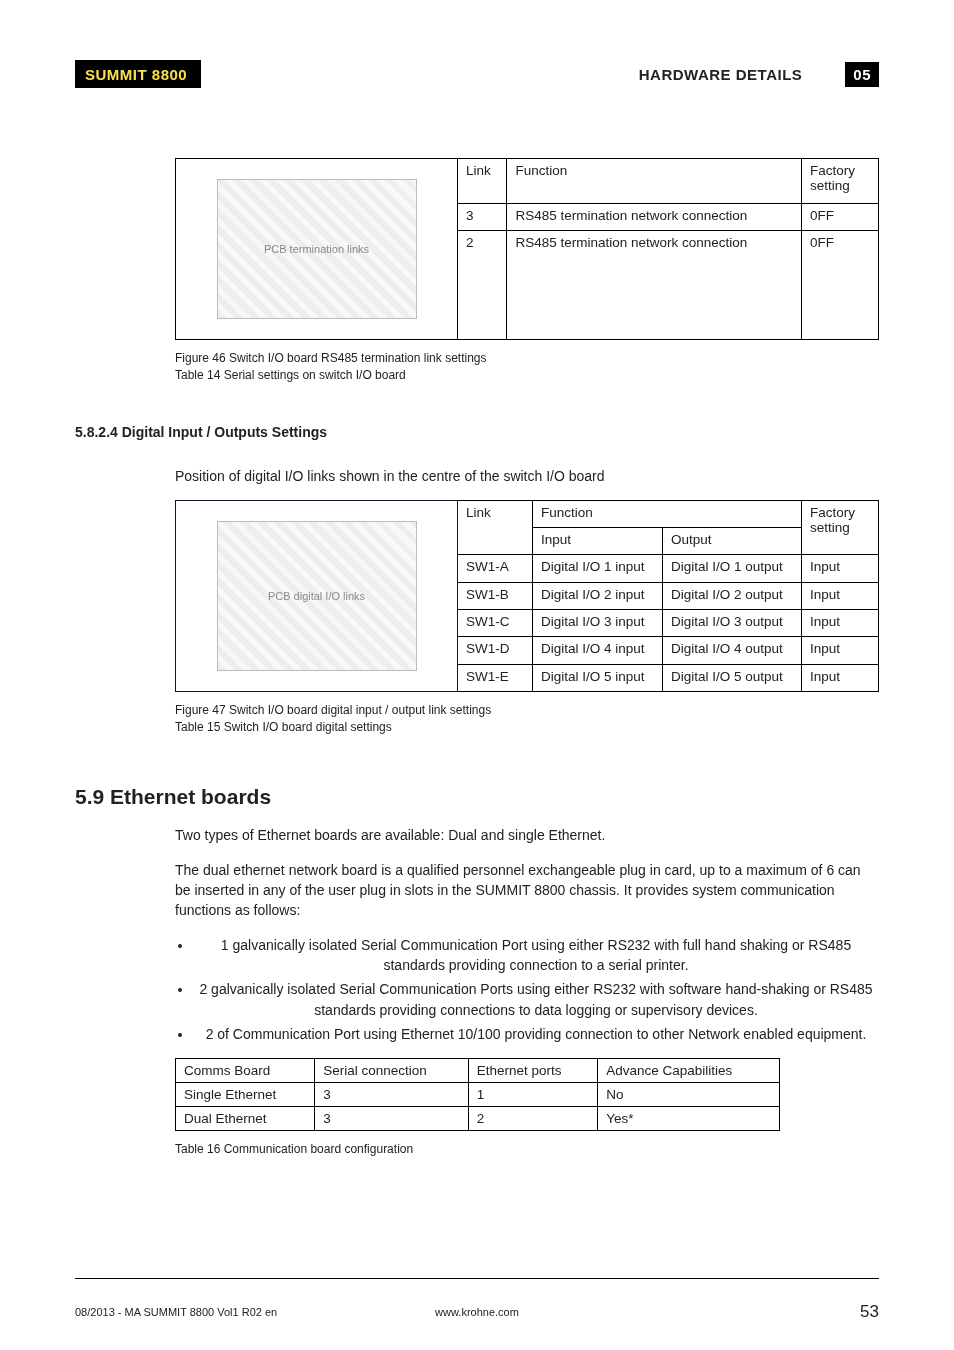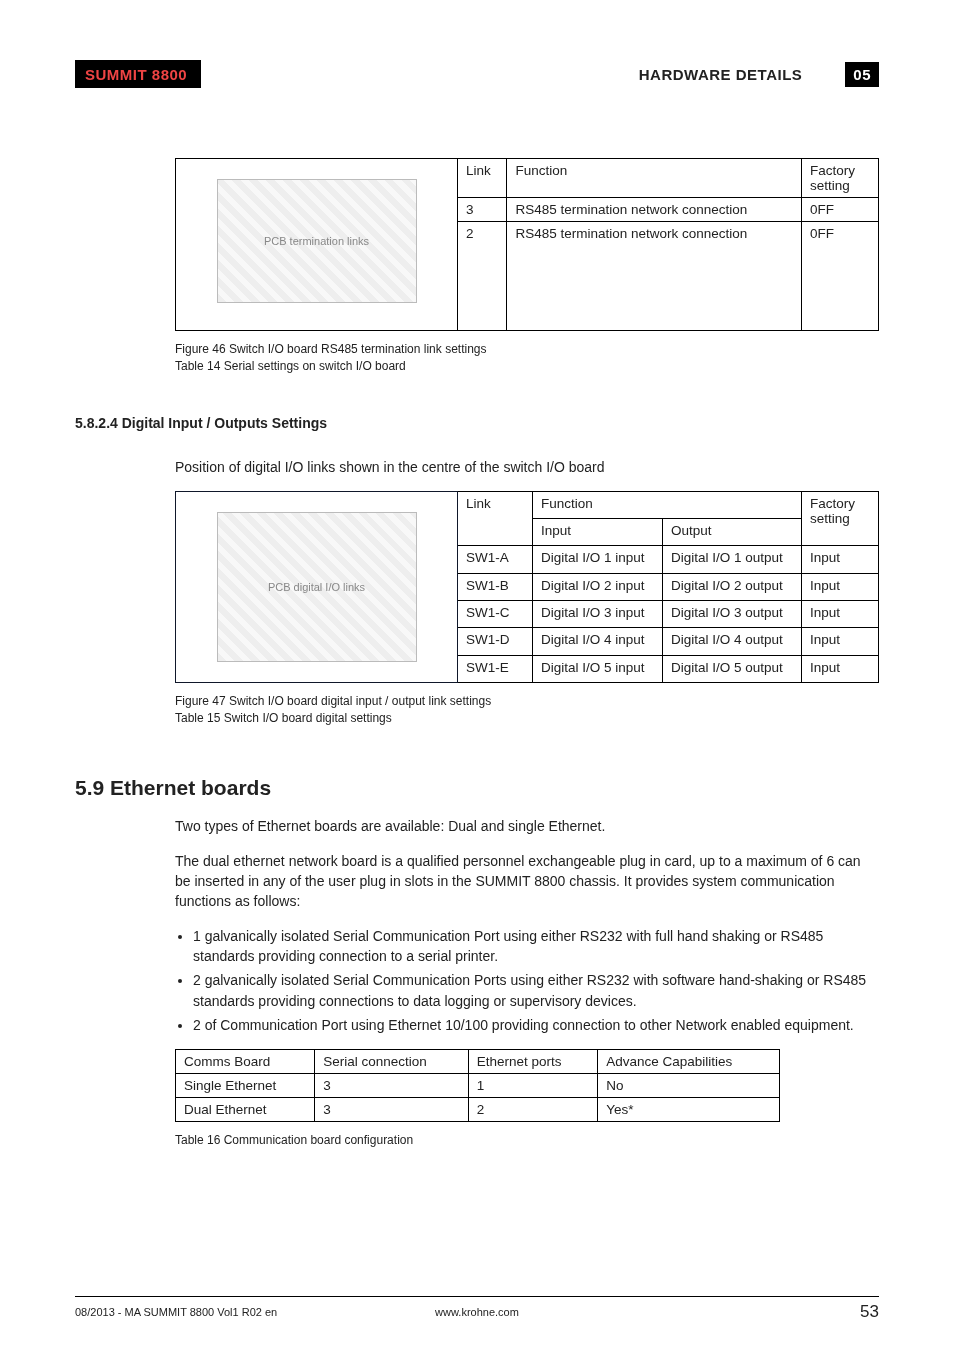--- a/index.html
+++ b/index.html
@@ -20,21 +20,21 @@
     position: relative;
   }
   .header-bar {
     display: flex;
     align-items: stretch;
     height: 28px;
     margin-bottom: 70px;
   }
   .header-left {
     background: #000;
-    color: #ef4444;
+    color: #fde047;
     font-weight: 700;
     letter-spacing: 0.5px;
     display: flex;
     align-items: center;
     padding: 0 14px 0 10px;
     font-size: 15px;
   }
   .header-right {
     margin-left: auto;
     display: flex;
@@ -65,21 +65,21 @@
     vertical-align: top;
     font-weight: 400;
   }
   .image-cell {
     width: 265px;
     vertical-align: top;
     text-align: center;
   }
   .image-placeholder {
     width: 200px;
-    height: 124px;
+    height: 140px;
     margin: 16px auto;
     background: repeating-linear-gradient(45deg, #eee, #eee 6px, #f8f8f8 6px, #f8f8f8 12px);
     border: 1px solid #bbb;
     box-sizing: border-box;
     display: flex;
     align-items: center;
     justify-content: center;
     color: #888;
     font-size: 11px;
   }
@@ -99,34 +99,35 @@
     margin: 50px 0 16px 0;
   }
   p.body {
     margin: 10px 0 14px 0;
     line-height: 1.45;
   }
   ul.body {
     margin: 6px 0 14px 0;
     padding-left: 18px;
     line-height: 1.45;
+    text-align: center;
   }
   ul.body li {
     margin-bottom: 4px;
   }
   .footer {
     position: absolute;
     bottom: 28px;
     left: 75px;
     right: 75px;
     border-top: 1px solid #000;
     display: flex;
     justify-content: space-between;
     align-items: center;
-    padding-top: 5px;
+    padding-top: 23px;
     font-size: 11px;
   }
   .footer .center {
     position: absolute;
     left: 0;
     right: 0;
     text-align: center;
   }
   .footer .right {
     margin-left: auto;

